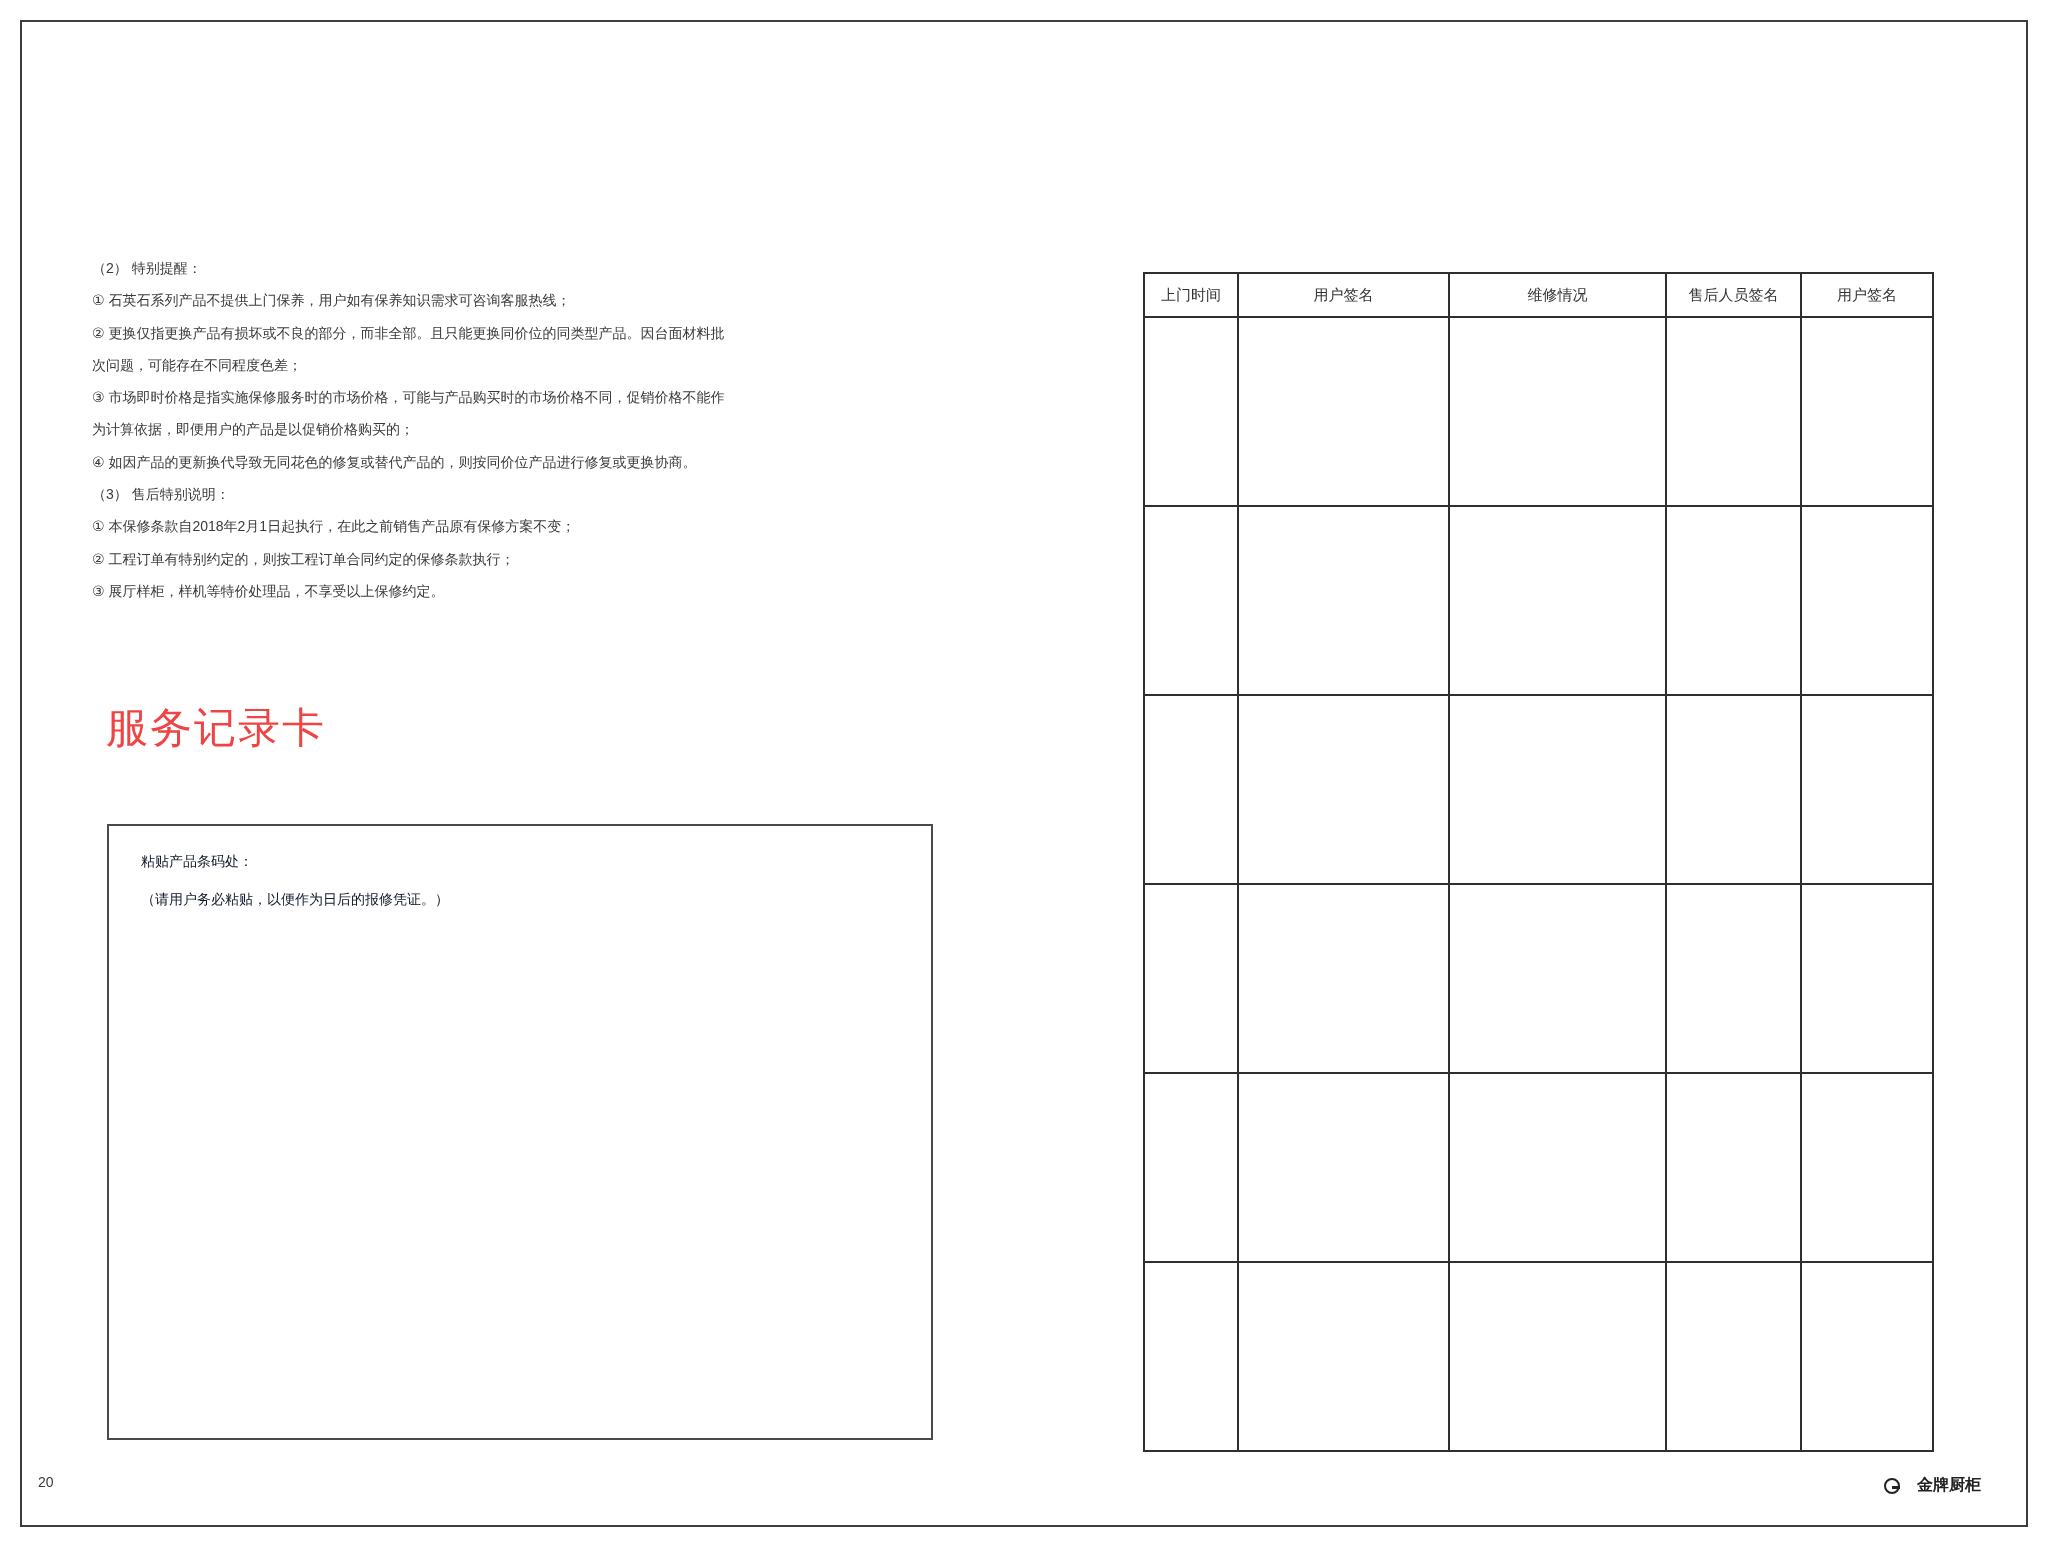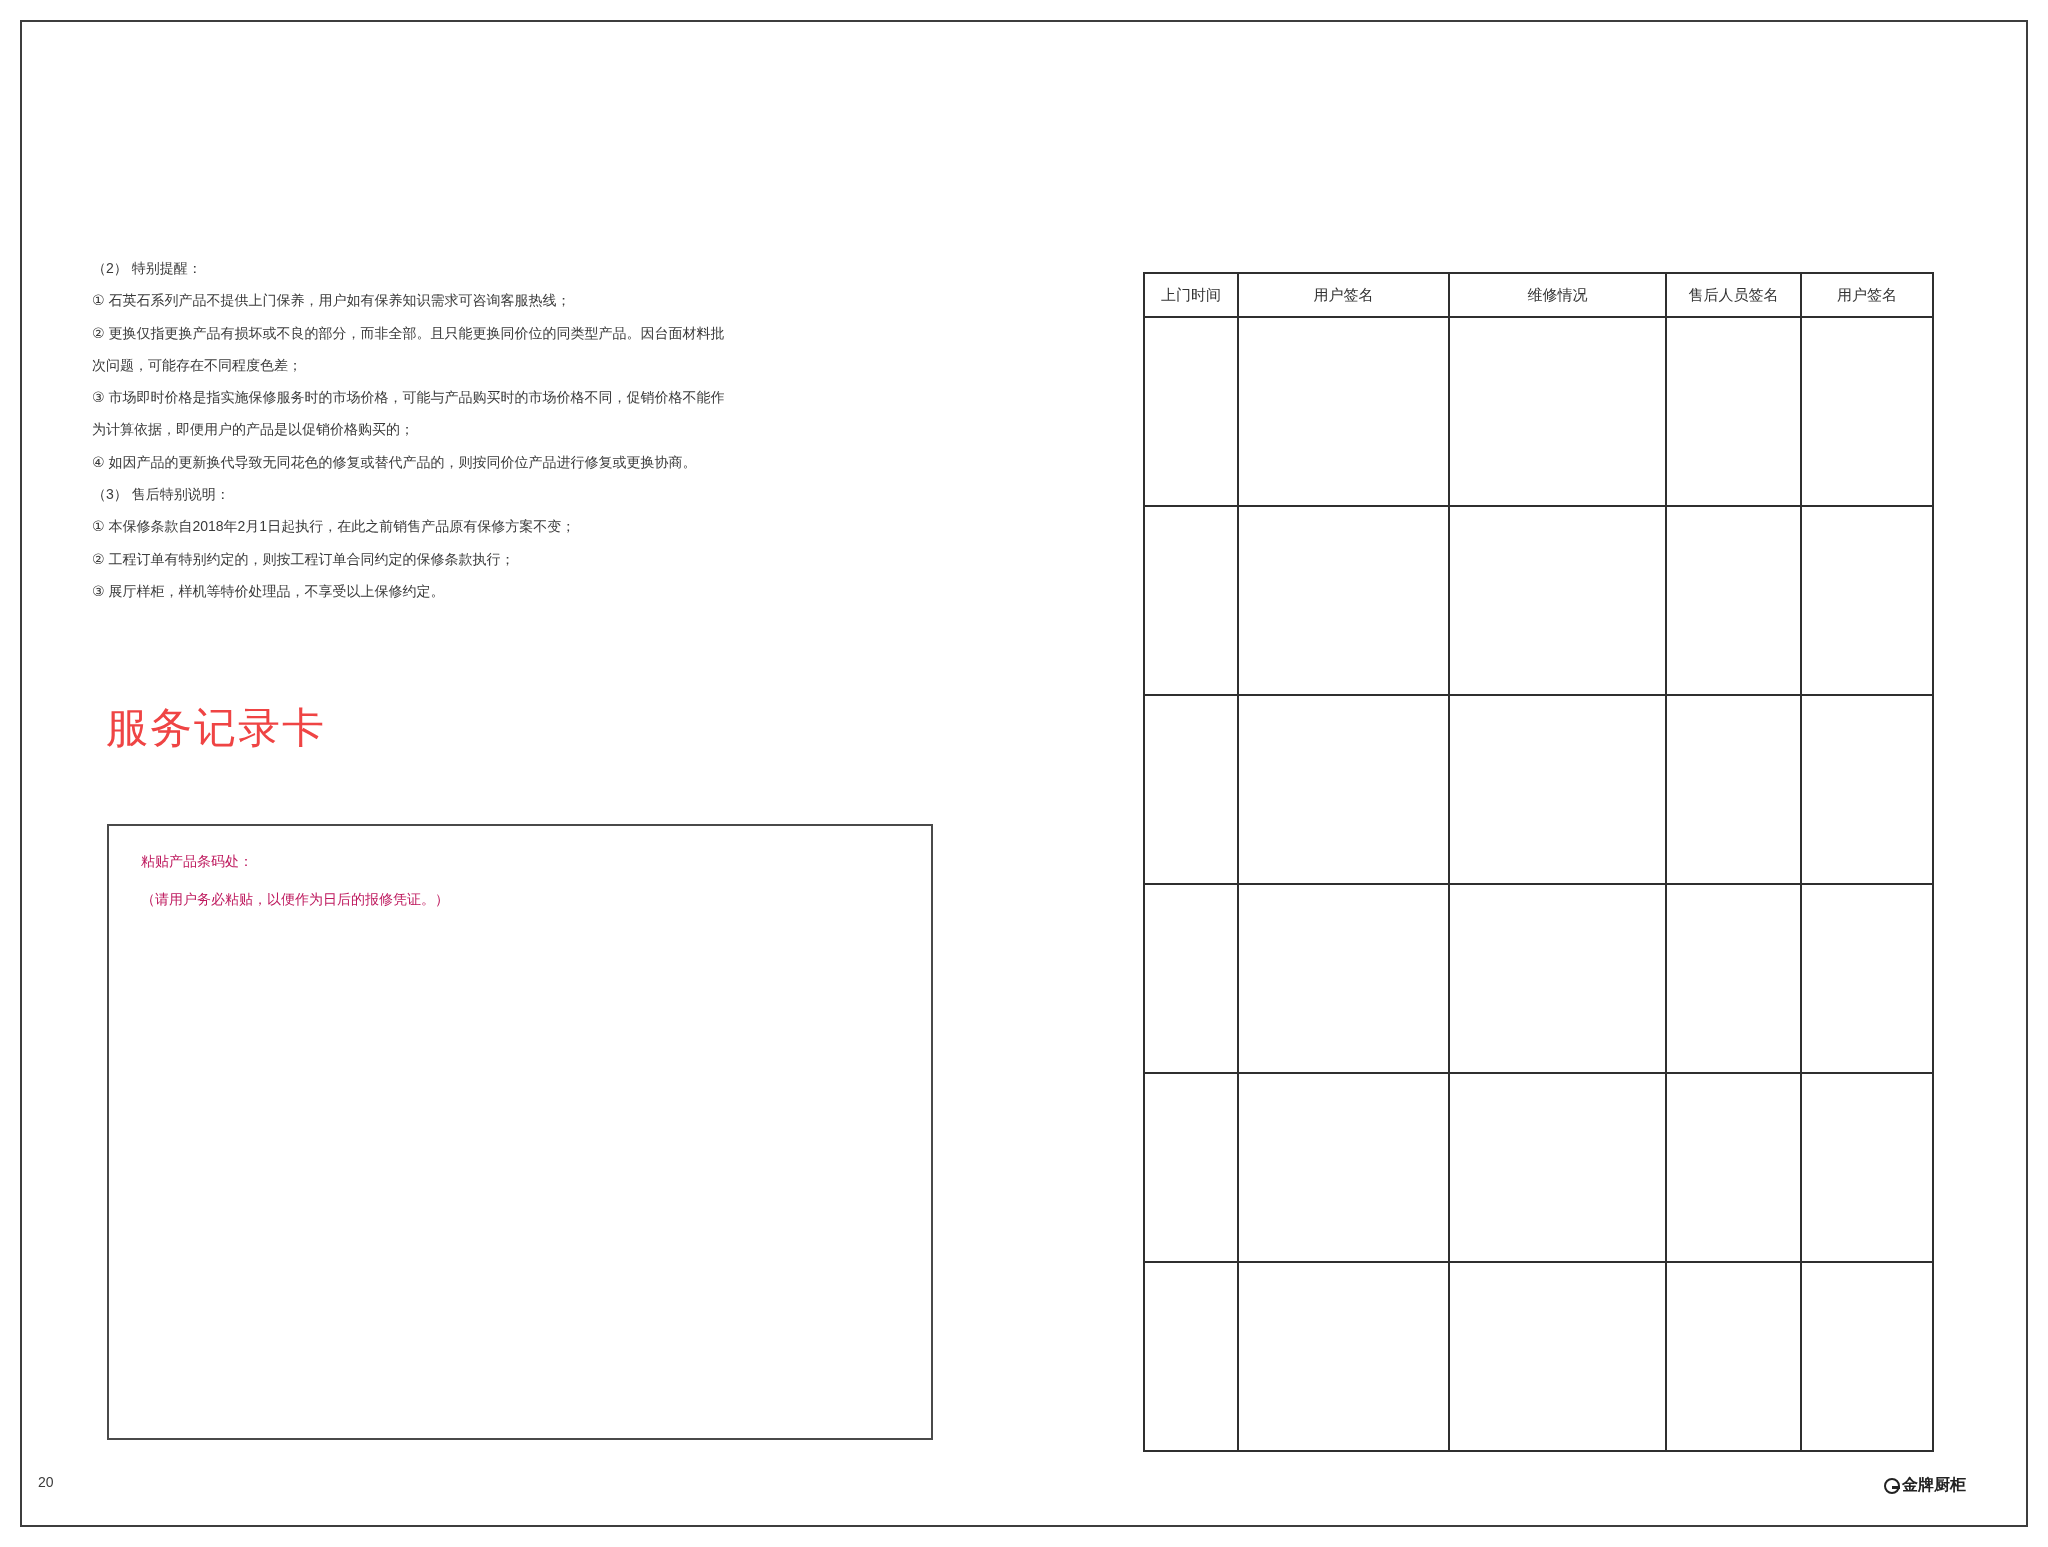--- a/index.html
+++ b/index.html
@@ -27,21 +27,21 @@
     font-size:42px; letter-spacing:2px; color:#ef4444;
   }
   .barcode-box {
     position:absolute; left:107px; top:824px;
     width:822px; height:612px;
     border:2px solid #4a4a4a;
     box-sizing:content-box;
   }
   .barcode-box .box-line {
     margin-left:32px; font-size:14px; line-height:38px;
-    white-space:pre; color:#be185d;
+    white-space:pre; color:#0f172a;
   }
   .barcode-box .box-line:first-child { margin-top:16px; }
   
   .right-title {
     position:absolute; left:1136px; top:110px;
     font-size:42px; letter-spacing:1px; color:#2d2d2d;
   }
   table.service-table {
     position:absolute; left:1143px; top:272px;
     width:791px;
@@ -61,21 +61,21 @@
   }
   table.service-table td { height:187px; background:#ffffff; }
   
   .page-number {
     position:absolute; left:38px; top:1474px;
     font-size:14px; color:#3a3a3a;
   }
   .brand-logo {
     position:absolute; left:1884px; top:1475px;
     font-size:16px; font-weight:bold; color:#222222;
-    display:flex; align-items:center; gap:2px;
+    display:flex; align-items:center; gap:17px;
   }
   .logo-g {
     position:relative; display:inline-block;
     width:12px; height:12px;
     border:2.5px solid #222222; border-radius:50%;
     box-sizing:content-box;
   }
   .logo-g::after {
     content:""; position:absolute;
     right:-2px; top:6px;

